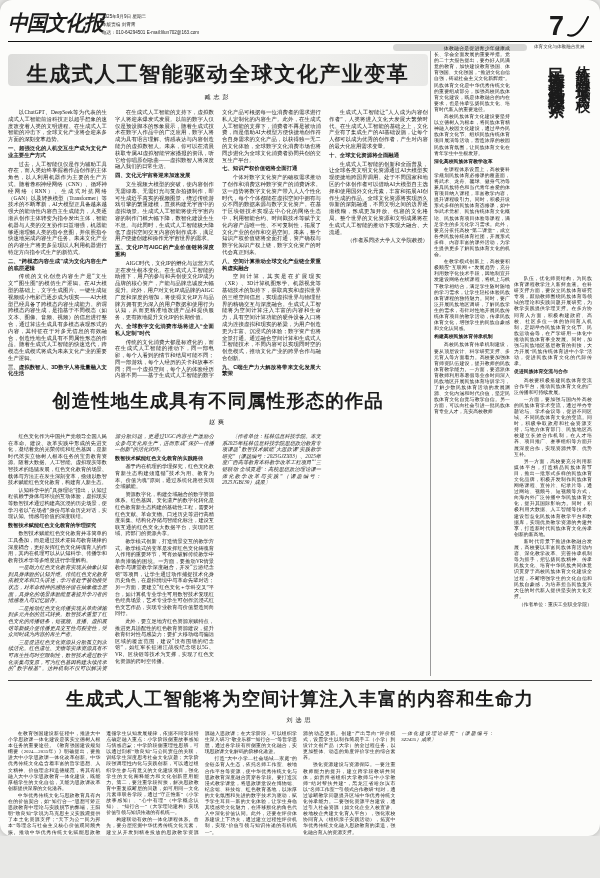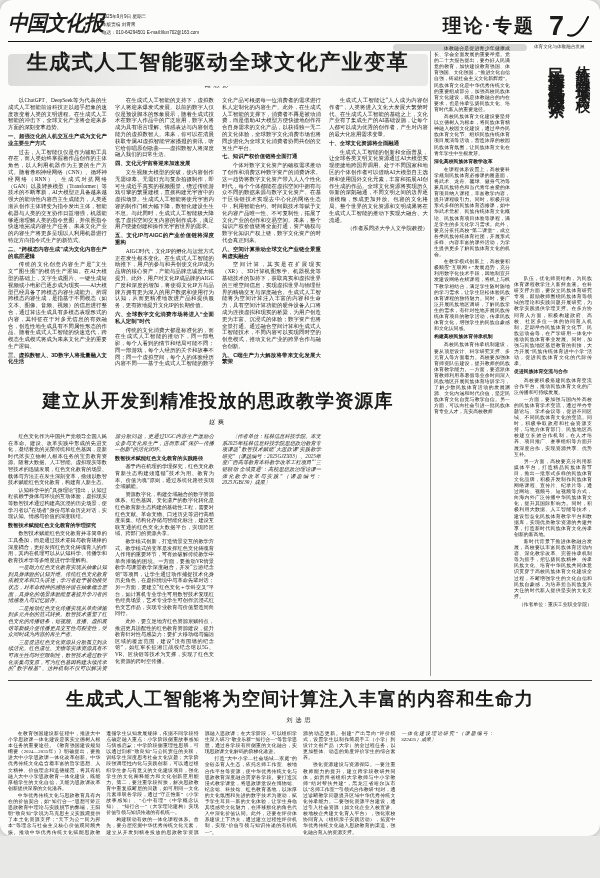--- a/index.html
+++ b/index.html
@@ -25,21 +25,21 @@
   .fl-p{text-indent:2em;margin:0 0 1px 0;}
   .fl-i{text-indent:2em;margin:0 0 1px 0;font-style:italic;}
   .fl-h{font-family:"Liberation Sans","DejaVu Sans",sans-serif;font-weight:700;
         margin:2px 0 2px 0;text-indent:0;}
   .fl-by{text-align:right;margin-top:2px;}
   .fl-bk{font-style:italic;text-indent:2em;margin-top:2px;}
   
   .a1{position:absolute;left:8px;top:46px;width:420px;}
   .a1-band{position:absolute;left:0;right:0;top:8px;height:32px;border-radius:4px;
            background:linear-gradient(90deg,#dcdcda 0%,#f6f6f4 45%,#e9e9e7 100%);}
-  .a1 h1{position:relative;margin:2px 0 0 0;text-align:center;
+  .a1 h1{position:relative;margin:14px 0 0 0;text-align:center;
          font-family:"Liberation Sans","DejaVu Sans",sans-serif;font-weight:900;
          font-size:21px;letter-spacing:1.5px;}
   .author{text-align:center;font-size:6px;margin-top:5px;letter-spacing:3px;}
   .a1-body{margin-top:7px;height:276px;column-count:4;column-gap:8px;
            font-size:5.4px;line-height:6.8px;}
   
   .a2{position:absolute;left:8px;top:388px;width:420px;}
   .a2 h2,.a3 h2{margin:0;text-align:center;font-family:"Liberation Sans","DejaVu Sans",sans-serif;
          font-weight:900;font-size:18.5px;letter-spacing:1px;}
   .a2-body{margin-top:6px;height:240px;column-count:4;column-gap:8px;
@@ -72,21 +72,20 @@
 
 <div class="page">
 
   <div class="masthead">中国文化报</div>
   <div class="head-info">
     <div>2025年9月9日 星期二</div>
     <div>本版责编  刘霄霄</div>
     <div>电话：010-64294501    E-mail:lilun702@163.com</div>
   </div>
   <div class="section-wrap">
-    <span class="section-title">理论·专题</span>
     <span class="page-num">7</span>
     <svg class="swoosh" width="24" height="26" viewBox="0 0 24 26">
       <path d="M2 22 Q 12 26 22 4" stroke="#111" stroke-width="2" fill="none" stroke-linecap="round"></path>
     </svg>
   </div>
   <div class="rule-top"></div>
 
   <div class="a1">
     <div class="a1-band"></div>
     <h1>生成式人工智能驱动全球文化产业变革</h1>
@@ -111,21 +110,21 @@
         <div class="fl-p">空间计算，其实是在扩展现实（XR）、3D计算机图形学、机器视觉等基础技术的加持下，获取真实和虚拟世界的三维空间信息，实现虚拟世界与物理世界的精确交互与深度融合。生成式人工智能将为空间计算注入丰富的内容和生命力，具有空间计算功能的硬件设备入口将成为连接虚拟和现实的桥梁，为用户创造更为丰富、沉浸式的体验；数字资产也将全景打通。通过融合空间计算和生成式人工智能技术，不同内容可以实现同时空的创意模式，推动文化产业的跨界合作与融合创新。</div>
         <div class="fl-h">九、C端生产力大解放将带来文化发展大繁荣</div>
         <div class="fl-p">生成式人工智能让“人人成为内容创作者”，人类将进入文化大发展大繁荣时代。在生成式人工智能的基础之上，文化产业有了集成生产的AI基础设施，让每个人都可以成为优秀的创作者，产生对内容的最大化应用需求变量。</div>
         <div class="fl-h">十、全球文化资源将全面融通</div>
         <div class="fl-p">生成式人工智能的创新和全面普及，让全球各类文明文化资源通过AI大模型实现便捷地跨国界调用。处于不同国家和地区的个体创作者可以借助AI大模型自主选择和使用国外文化元素，丰富和拓展AI创作生成的作品。全球文化资源将实现历久弥新的深刻融通，不同文明之间的边界逐渐模糊，形成更加开放、包容的文化格局。整个世界的文化资源和文明成果将在生成式人工智能的推动下实现大融合、大流通。</div>
         <div class="fl-by">（作者系同济大学人文学院教授）</div>
       </div>
   </div>
 
   <div class="a2">
-    <h2>建立从开发到精准投放的思政教学资源库</h2>
+    <h2>创造性地生成具有不同属性形态的作品</h2>
     <div class="author">赵爽</div>
     <div class="a2-body flow">
         <div class="fl-p">红色文化作为中国共产党领导全国人民在革命、建设、改革实践中形成的先进文化，凝结着党的光荣传统和红色基因，是新时代落实立德树人根本任务的宝贵教育资源。随着大数据、人工智能、虚拟现实等数智技术的迅猛发展，红色文化教育的场景、载体与方法正在发生深刻变革，亟须以数智技术赋能红色文化教育，构建育人新生态。</div>
         <div class="fl-p">认知科学中的“具身理论”指出，认知过程依赖于身体与环境的互动体验，虚拟现实等数智技术通过构建高沉浸的历史场景，使学习者以“在场者”身份与革命历史对话，实现认知、情感与价值的深度联结。</div>
         <div class="fl-h">数智技术赋能红色文化教育的学理探究</div>
         <div class="fl-p">数智技术赋能红色文化教育并非简单的工具叠加，而是通过技术逻辑与教育规律的深度耦合，更好发挥红色文化铸魂育人的作用，其内在机理可以从认知科学、传播学和教育技术学等多维度进行学理解构。</div>
         <div class="fl-i">一是助力红色文化教育实现从抽象认知到具身体验的认知升维。传统红色文化教育依赖文本和口头讲述，学习者处于被动接受状态，对革命精神的感悟停留在抽象概念层面，具身化的场景体验能显著提升学习者的情感卷入与记忆留存。</div>
         <div class="fl-i">二是推动红色文化传播实现从单向灌输到多元共创的范式转换。数智技术重塑了红色文化的传播链条，短视频、直播、虚拟展馆等新媒介使传播更具交互性与裂变性，受众同时成为内容的再生产者。</div>
         <div class="fl-i">三是促进红色文化资源从分散孤立到永续活化。红色遗址、文物等实体资源具有不可再生性与时空限制性，数智技术通过数字化采集与复原，可为红色基因构建永续传承的“数字根基”。这种机制不仅可以解决资源分散问题，更通过UGC内容生产激励公众参与文化再生产，进而形成“保护—传播—创新”的活化闭环。</div>
         <div class="fl-h">数智技术赋能红色文化教育的实践路径</div>

